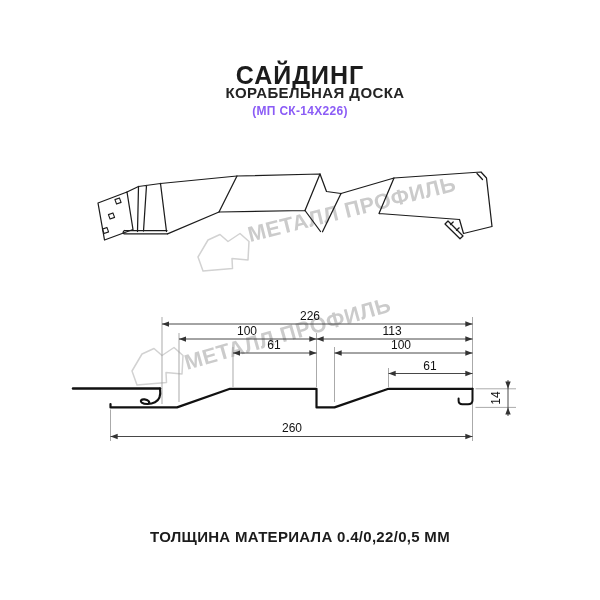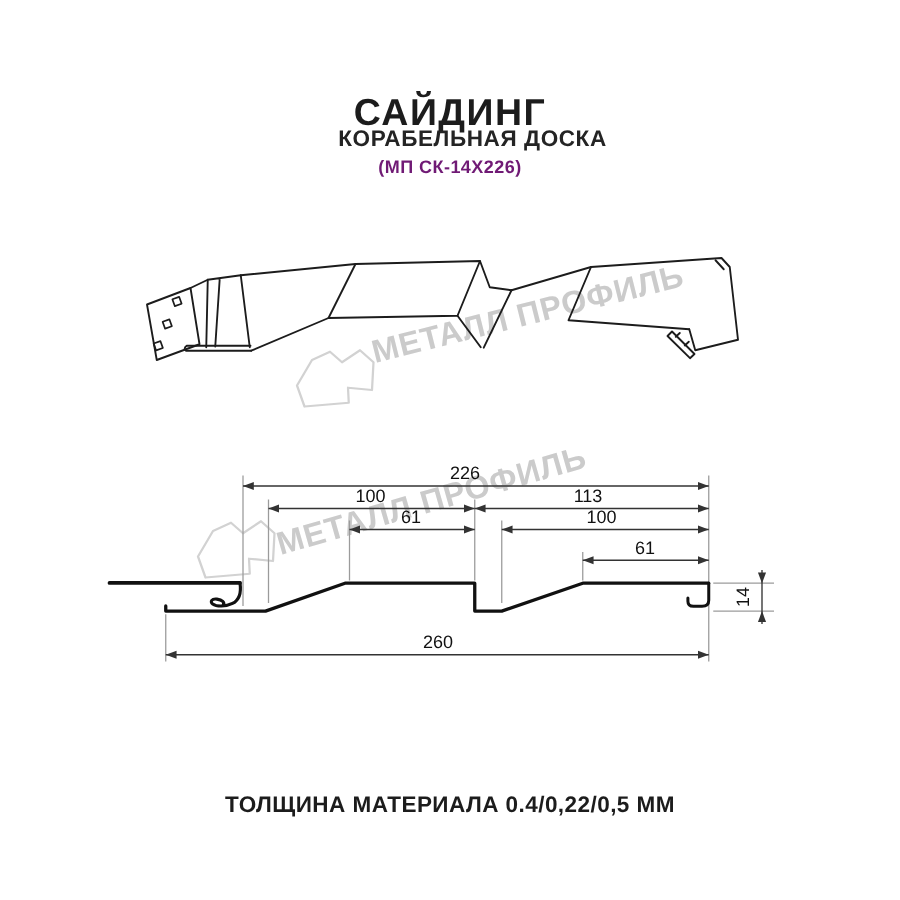--- a/index.html
+++ b/index.html
@@ -3,21 +3,21 @@
 <meta charset="utf-8">
 <style>
   html,body{margin:0;padding:0;background:#fff;}
   .canvas{
     position:relative;width:600px;height:600px;background:#fff;overflow:hidden;
     font-family:"Liberation Sans", sans-serif;
   }
   .hdr{position:absolute;left:0;width:600px;text-align:center;color:#1c1c1c;}
   .title{top:61px;font-size:25px;font-weight:bold;letter-spacing:1px;}
   .subtitle{top:84px;font-size:15px;font-weight:bold;letter-spacing:.4px;color:#242424;padding-left:15px;}
-  .code{top:104px;font-size:12px;font-weight:bold;letter-spacing:.3px;color:#701a75;}
+  .code{top:104px;font-size:12px;font-weight:bold;letter-spacing:.3px;color:#8b5cf6;}
   .footer{position:absolute;left:0;top:528px;width:600px;text-align:center;
     font-size:15px;font-weight:bold;letter-spacing:.3px;color:#1c1c1c;}
   svg text.dim{font-family:"Liberation Sans",sans-serif;font-size:12px;fill:#111;}
   svg text.wm{font-family:"Liberation Sans",sans-serif;font-size:21.5px;font-weight:bold;
     fill:#cbcbcb;letter-spacing:.5px;}
 </style>
 </head>
 <body>
 
 <div class="canvas">

